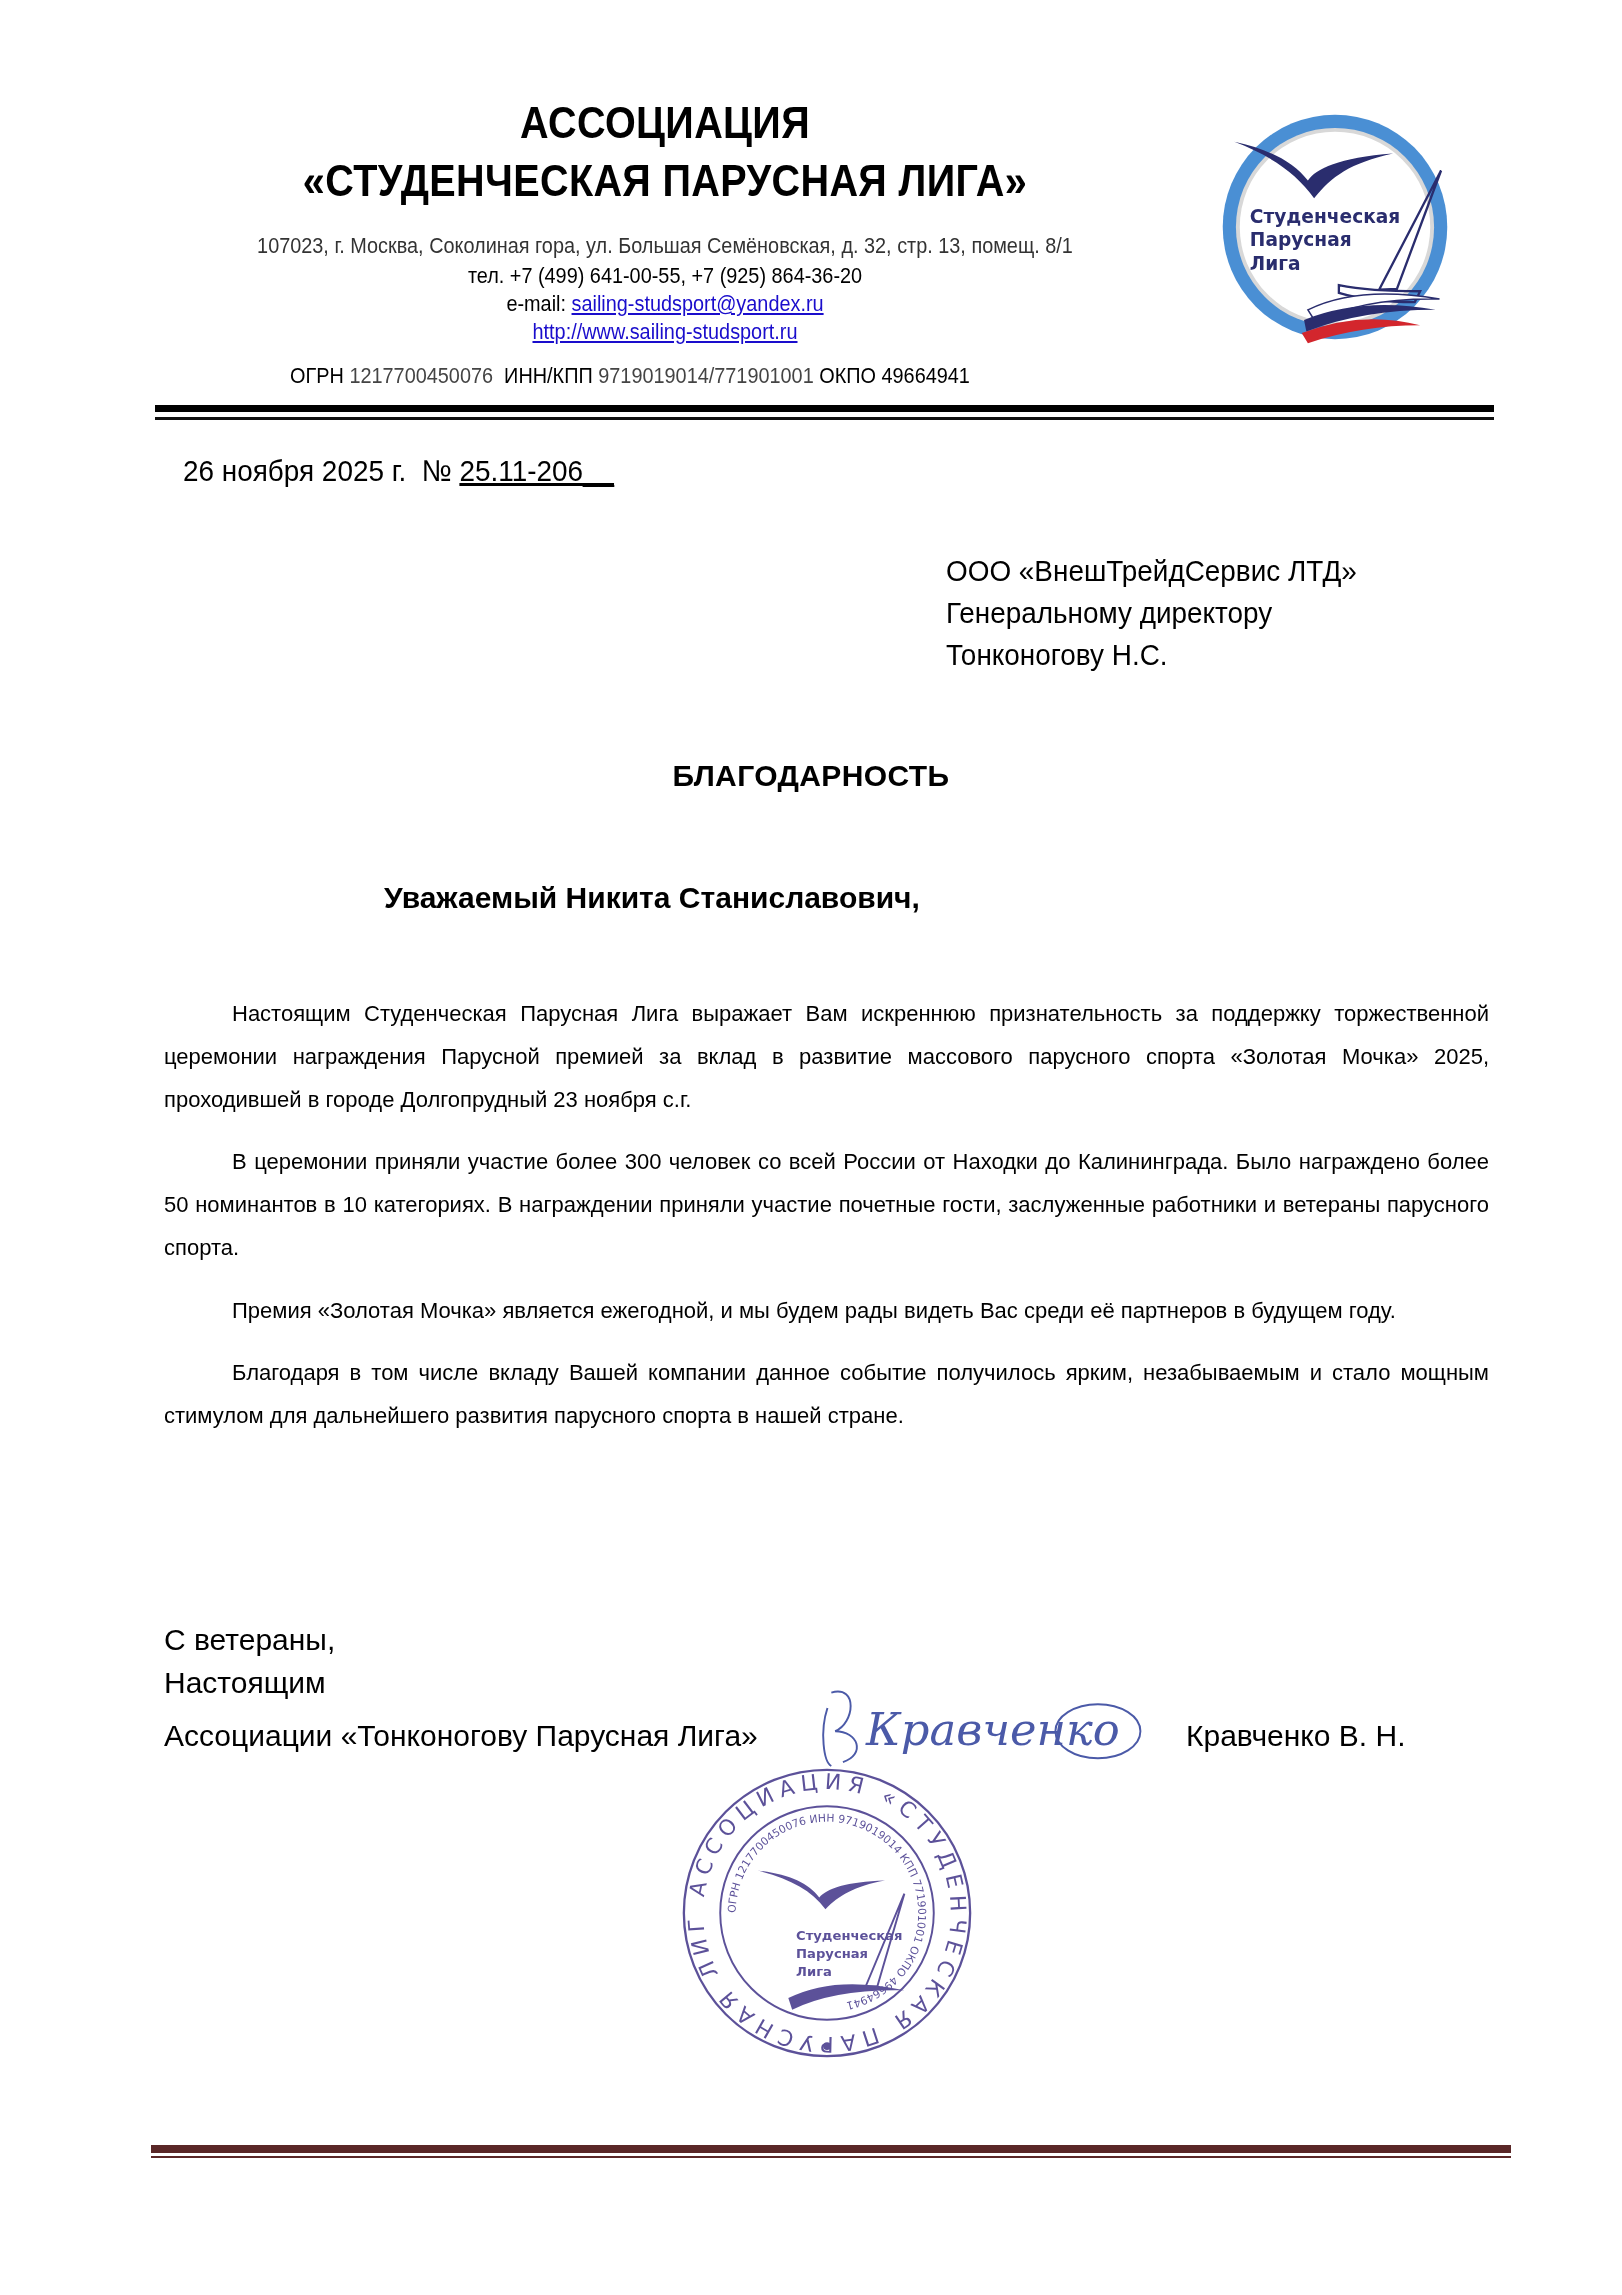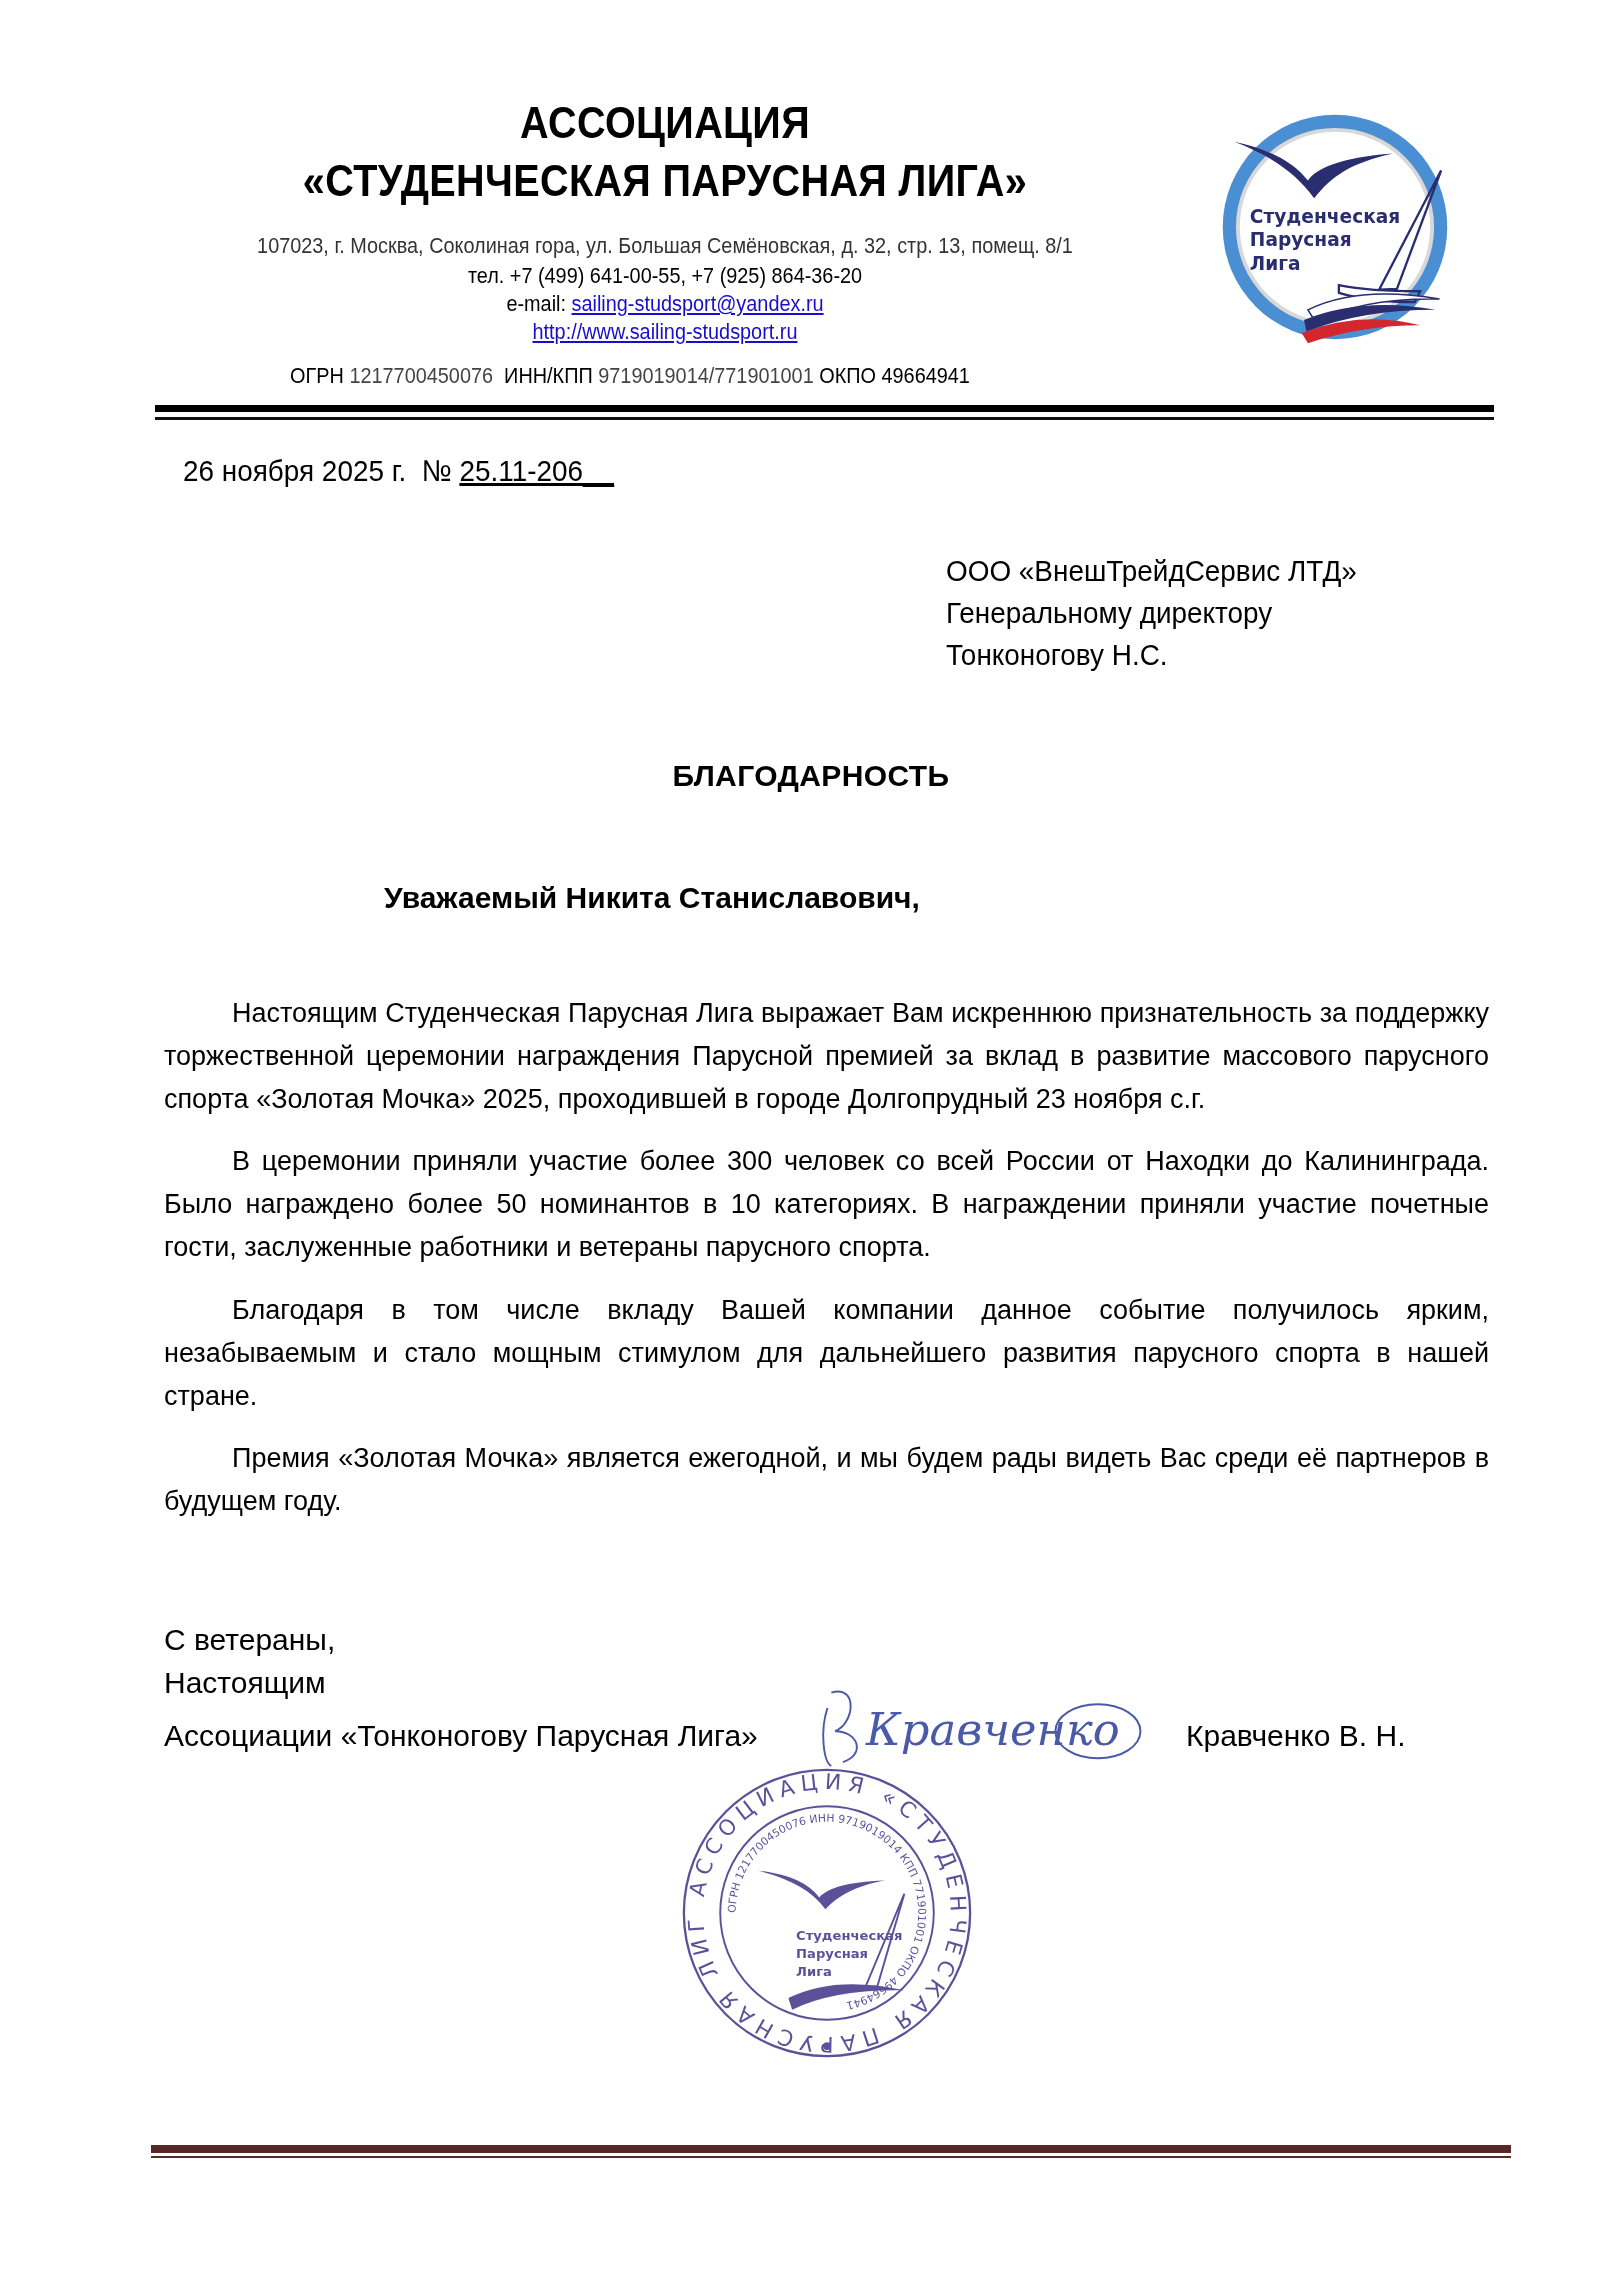--- a/index.html
+++ b/index.html
@@ -35,21 +35,21 @@
     
     .addressee { position: absolute; left: 946px; top: 550px; font-size: 30px; line-height: 42px;
            white-space: nowrap; transform: scaleX(0.93); transform-origin: left; }
 
     .doc-title { position: absolute; left: 0; width: 1622px; top: 759px; text-align: center;
            font-weight: bold; font-size: 30px; letter-spacing: 0.4px; }
     .salutation { position: absolute; left: 0; width: 1304px; top: 881px; text-align: center;
            font-weight: bold; font-size: 30px; }
 
     
-    .body-text { position: absolute; left: 164px; width: 1325px; top: 992px; font-size: 27px;
+    .body-text { position: absolute; left: 164px; width: 1325px; top: 992px; font-size: 22px;
            line-height: 43px; }
     .body-text p { margin: 0 0 19.3px 0; text-indent: 68px; text-align: justify; }
 
     
     .signoff { position: absolute; left: 164px; top: 1618px; font-size: 30px; line-height: 43px; }
     .sign-org { position: absolute; left: 164px; top: 1719px; font-size: 30px; white-space: nowrap; }
     .sign-name { position: absolute; left: 1186px; top: 1719px; font-size: 30px; white-space: nowrap; }
 
     .stamp { position: absolute; left: 680px; top: 1766px; width: 294px; height: 294px; opacity: 0.9; }
     .signature { position: absolute; left: 812px; top: 1677px; width: 340px; height: 93px; }
@@ -102,22 +102,22 @@
   <div>Генеральному директору</div>
   <div>Тонконогову Н.С.</div>
 </div>
 
 <div class="doc-title">БЛАГОДАРНОСТЬ</div>
 <div class="salutation">Уважаемый Никита Станиславович,</div>
 
 <div class="body-text">
   <p>Настоящим Студенческая Парусная Лига выражает Вам искреннюю признательность за поддержку торжественной церемонии награждения Парусной премией за вклад в развитие массового парусного спорта «Золотая Мочка» 2025, проходившей в городе Долгопрудный 23 ноября с.г.</p>
   <p>В церемонии приняли участие более 300 человек со всей России от Находки до Калининграда. Было награждено более 50 номинантов в 10 категориях. В награждении приняли участие почетные гости, заслуженные работники и ветераны парусного спорта.</p>
+  <p>Премия «Золотая Мочка» является ежегодной, и мы будем рады видеть Вас среди её партнеров в будущем году.</p>
   <p>Благодаря в том числе вкладу Вашей компании данное событие получилось ярким, незабываемым и стало мощным стимулом для дальнейшего развития парусного спорта в нашей стране.</p>
-  <p>Премия «Золотая Мочка» является ежегодной, и мы будем рады видеть Вас среди её партнеров в будущем году.</p>
 </div>
 
 <div class="signoff">
   <div>С ветераны,</div>
   <div>Настоящим</div>
 </div>
 <div class="sign-org">Ассоциации «Тонконогову Парусная Лига»</div>
 <div class="sign-name">Кравченко В. Н.</div>
 
 <svg class="stamp" viewBox="0 0 380 380">

